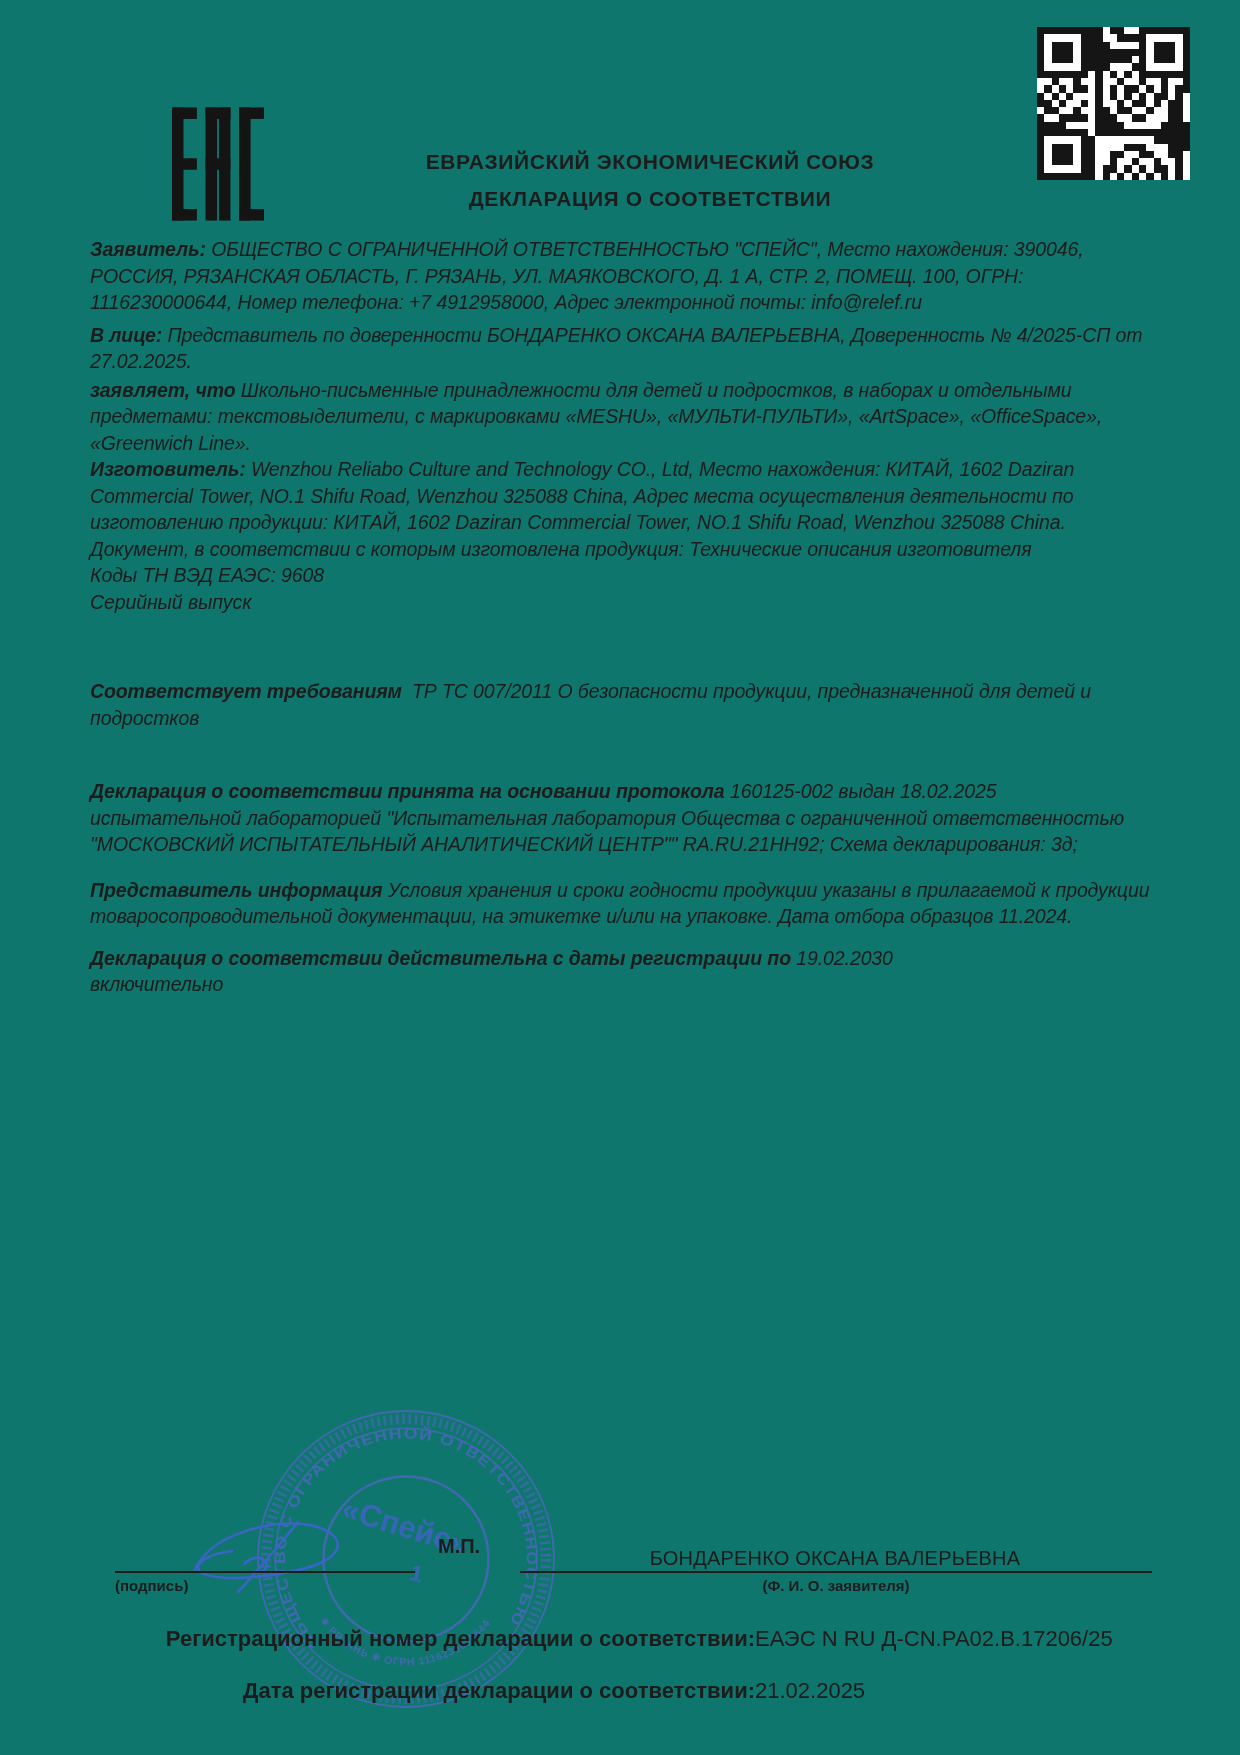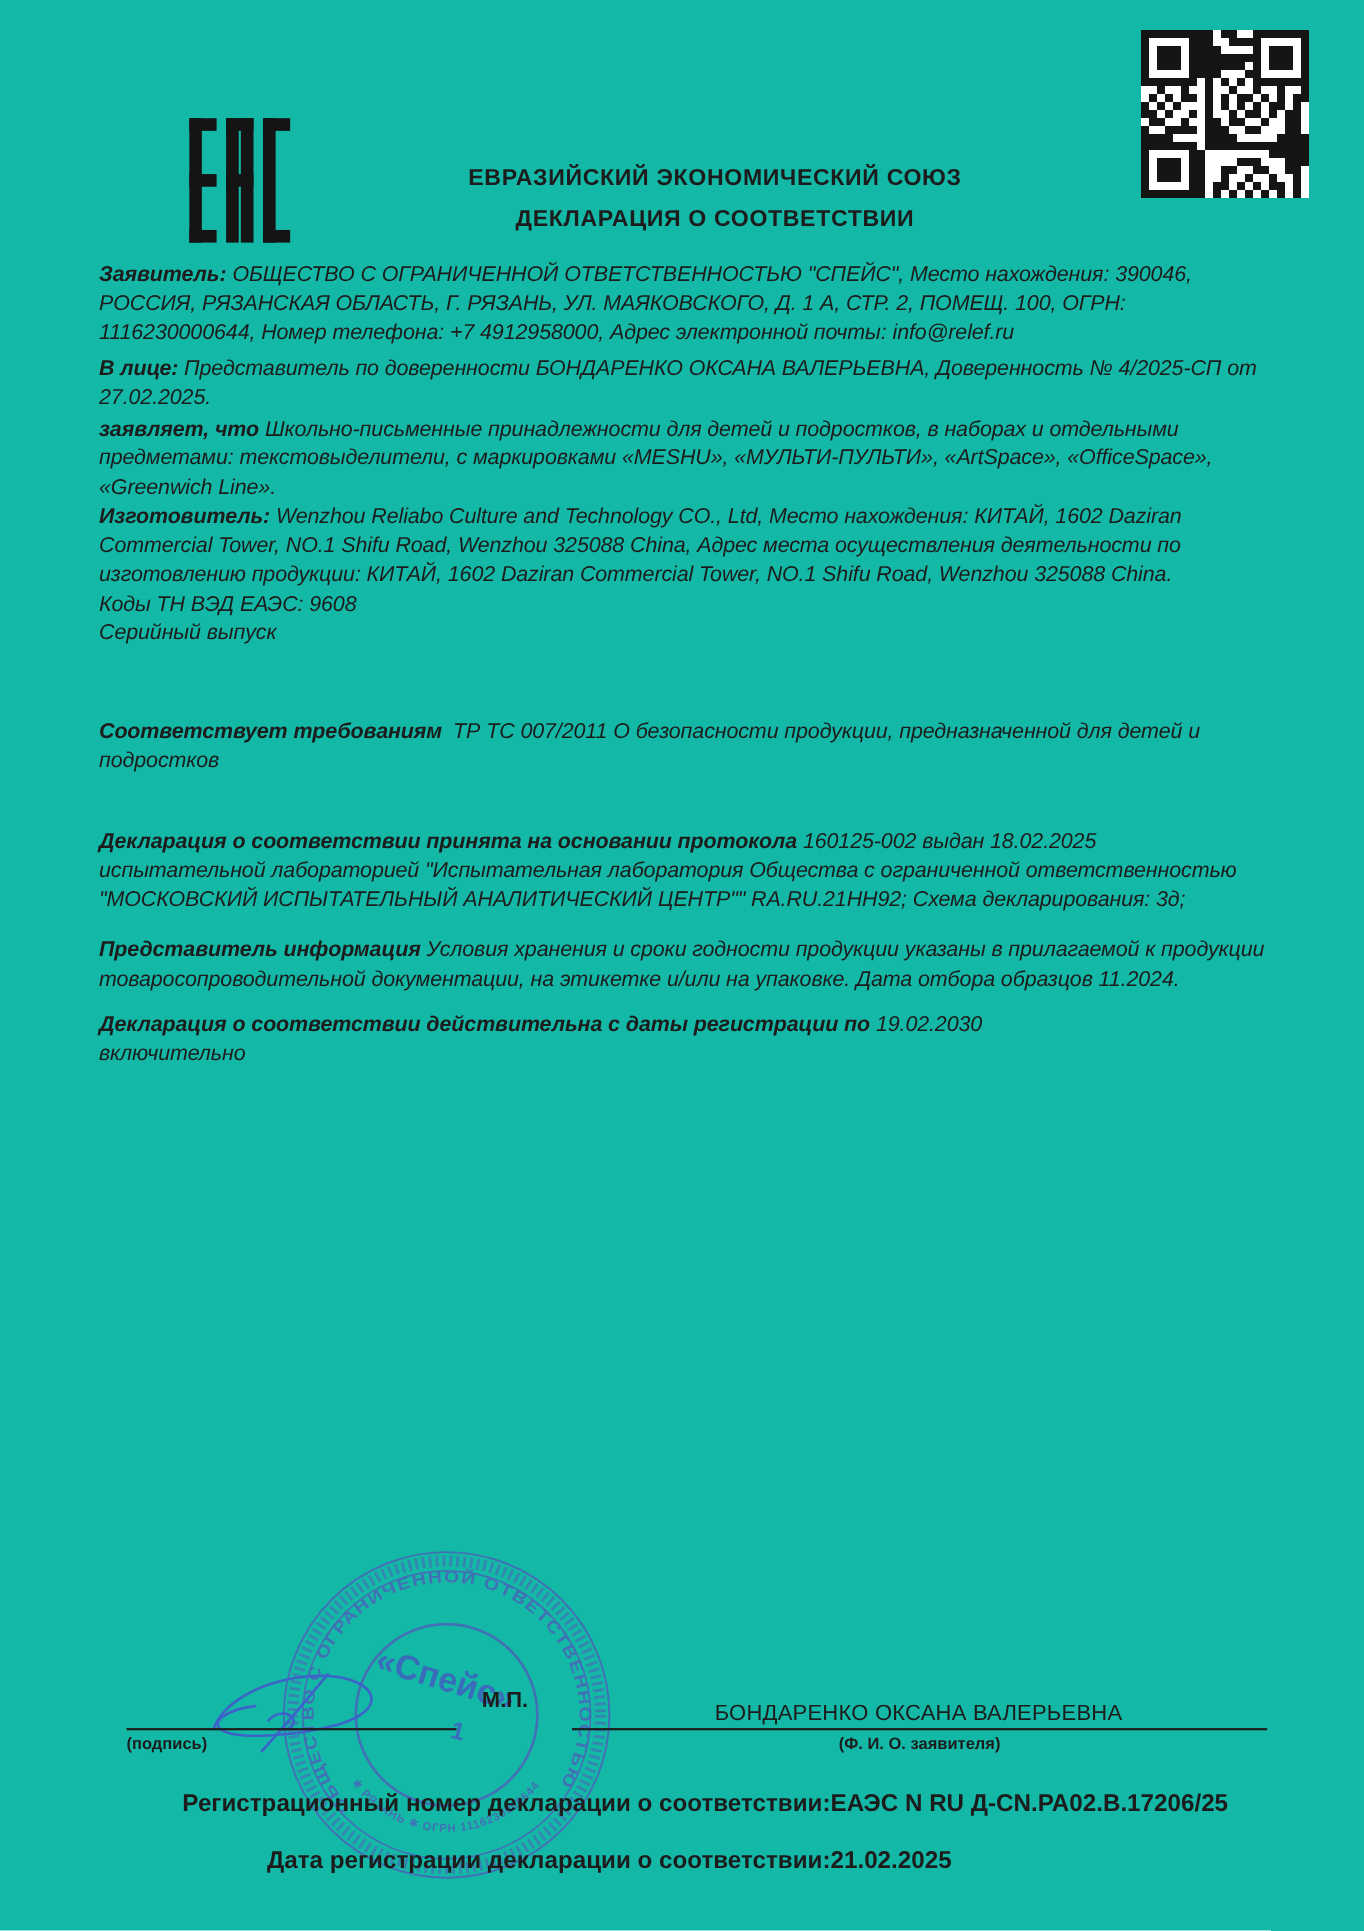--- a/index.html
+++ b/index.html
@@ -1,17 +1,17 @@
 <!DOCTYPE html>
 <html><head>
 <meta charset="utf-8">
 <style>
   html,body{margin:0;padding:0;background:#ffffff;}
   .page{
-    position:relative;width:1240px;height:1755px;background:#14b8a6;overflow:hidden;
+    position:relative;width:1240px;height:1755px;background:#0f766e;overflow:hidden;
     font-family:"Liberation Sans","DejaVu Sans",sans-serif;color:#1c1c1c;
   }
   
   .eac-logo{position:absolute;left:172px;top:106px;width:92px;height:116px;}
   
   .qr{position:absolute;left:1037px;top:27px;width:153px;height:153px;}
   
   .titles{position:absolute;left:180px;top:150px;width:940px;text-align:center;}
   .title1{font-size:21px;font-weight:700;letter-spacing:.6px;}
   .title2{font-size:21px;font-weight:700;letter-spacing:.6px;margin-top:13px;}
@@ -40,21 +40,21 @@
   .fio-name{position:absolute;left:520px;top:1547px;width:630px;text-align:center;font-size:20px;letter-spacing:.2px;}
   .sign-line{position:absolute;height:2px;background:#1c1c1c;top:1571px;}
   .sign-line.left{left:115px;width:300px;}
   .sign-line.right{left:520px;width:632px;}
   .caption{position:absolute;top:1577px;font-size:15px;font-weight:700;}
   .caption.left{left:115px;width:300px;text-align:left;}
   .caption.right{left:520px;width:632px;text-align:center;}
   
   .footer-row{position:absolute;left:90px;width:1100px;display:flex;font-size:22px;text-align:right;}
   .footer-row .lbl{font-weight:700;width:665px;flex:0 0 665px;}
-  .footer-row .val{font-weight:700;}
+  .footer-row .val{font-weight:400;}
   .row-regnum{top:1626px;}
   .row-regdate{top:1678px;}
 </style>
 </head>
 <body>
 
 <div class="page">
 
   <svg class="eac-logo" viewBox="0 0 96 118" aria-hidden="true">
     <g fill="#141414">
@@ -519,20 +519,21 @@
   <div class="titles">
     <div class="title1">ЕВРАЗИЙСКИЙ ЭКОНОМИЧЕСКИЙ СОЮЗ</div>
     <div class="title2">ДЕКЛАРАЦИЯ О СООТВЕТСТВИИ</div>
   </div>
 
   <div class="content">
     <p><b>Заявитель:</b> <span>ОБЩЕСТВО С ОГРАНИЧЕННОЙ ОТВЕТСТВЕННОСТЬЮ "СПЕЙС", Место нахождения: 390046, РОССИЯ, РЯЗАНСКАЯ ОБЛАСТЬ, Г. РЯЗАНЬ, УЛ. МАЯКОВСКОГО, Д. 1 А, СТР. 2, ПОМЕЩ. 100, ОГРН: 1116230000644, Номер телефона: +7 4912958000, Адрес электронной почты: info@relef.ru</span></p>
     <p class="p-rep"><b>В лице:</b> <span>Представитель по доверенности БОНДАРЕНКО ОКСАНА ВАЛЕРЬЕВНА, Доверенность № 4/2025-СП от 27.02.2025.</span></p>
     <p class="p-decl"><b>заявляет, что</b> <span>Школьно-письменные принадлежности для детей и подростков, в наборах и отдельными предметами: текстовыделители, с маркировками «MESHU», «МУЛЬТИ-ПУЛЬТИ», «ArtSpace», «OfficeSpace», «Greenwich Line».</span></p>
     <p><b>Изготовитель:</b> <span>Wenzhou Reliabo Culture and Technology CO., Ltd, Место нахождения: КИТАЙ, 1602 Daziran Commercial Tower, NO.1 Shifu Road, Wenzhou 325088 China, Адрес места осуществления деятельности по изготовлению продукции: КИТАЙ, 1602 Daziran Commercial Tower, NO.1 Shifu Road, Wenzhou 325088 China.</span></p>
+    <p>Документ, в соответствии с которым изготовлена продукция: Технические описания изготовителя</p>
     <p>Коды ТН ВЭД ЕАЭС: 9608</p>
     <p>Серийный выпуск</p>
     <p class="p-complies"><b>Соответствует требованиям</b><span>ТР ТС 007/2011 О безопасности продукции, предназначенной для детей и подростков</span></p>
     <p class="p-basis"><b>Декларация о соответствии принята на основании протокола</b> <span>160125-002 выдан 18.02.2025 испытательной лабораторией "Испытательная лаборатория Общества с ограниченной ответственностью "МОСКОВСКИЙ ИСПЫТАТЕЛЬНЫЙ АНАЛИТИЧЕСКИЙ ЦЕНТР"" RA.RU.21НН92; Схема декларирования: 3д;</span></p>
     <p class="p-add"><b>Представитель информация</b> <span>Условия хранения и сроки годности продукции указаны в прилагаемой к продукции товаросопроводительной документации, на этикетке и/или на упаковке. Дата отбора образцов 11.2024.</span></p>
     <p class="p-valid"><b>Декларация о соответствии действительна с даты регистрации по</b> <span>19.02.2030</span><span class="block-line">включительно</span></p>
   </div>
 
   <svg class="stamp" viewBox="0 0 300 300" aria-hidden="true">
     <g fill="none" stroke="#4868b8">

